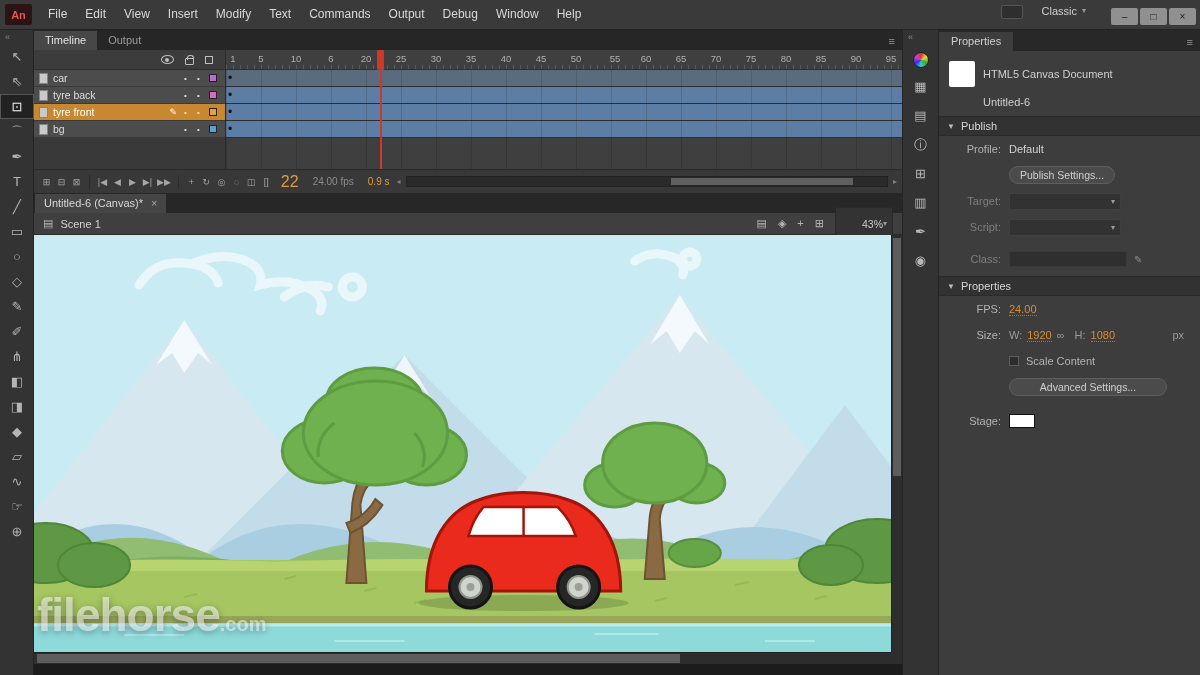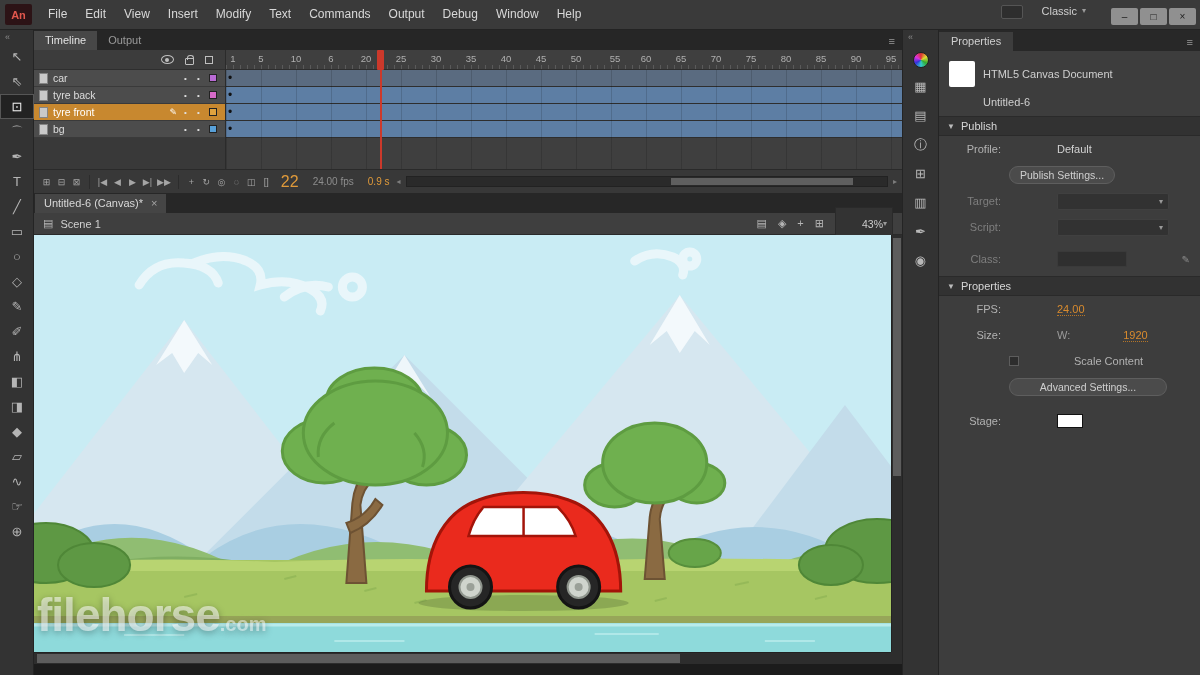--- a/index.html
+++ b/index.html
@@ -117,21 +117,21 @@
   .props-menu { margin-left:auto; color:#999; padding:0 7px 3px; font-size:11px; }
   .doc-info { padding:10px 10px 8px; }
   .doc-row { display:flex; align-items:center; gap:8px; }
   .doc-icon { width:26px; height:26px; background:#fff; border-radius:2px; display:flex;
     align-items:center; justify-content:center; color:#9a9a9a; font-size:9px; }
   .doc-type { color:#cfcfcf; }
   .doc-name { margin:9px 0 0 34px; color:#cfcfcf; }
   .sec-hdr { height:20px; background:#323232; border-top:1px solid #2a2a2a; border-bottom:1px solid #2a2a2a;
     display:flex; align-items:center; padding:0 8px; gap:6px; color:#d6d6d6; }
   .sec-caret { font-size:8px; color:#bbb; }
-  .prow { display:flex; align-items:center; min-height:26px; padding:0 10px;gap:48px; }
+  .prow { display:flex; align-items:center; min-height:26px; padding:0 10px; }
   .plabel { width:52px; text-align:right; margin-right:8px; color:#b2b2b2; flex:none; }
   .plabel.dim { color:#7e7e7e; }
   .pvalue { color:#d2d2d2; }
   .pbtn { background:#4b4b4b; border:1px solid #5e5e5e; border-radius:9px; color:#cfcfcf;
     font-size:10.5px; padding:2px 10px; display:inline-block; }
   .pbtn.wide { min-width:158px; text-align:center; }
   .pselect { width:112px; height:17px; background:#323232; border:1px solid #404040; border-radius:2px;
     display:flex; align-items:center; justify-content:flex-end; padding:0 5px; color:#6e6e6e; }
   .pinput { width:118px; height:16px; background:#2f2f2f; border:1px solid #3a3a3a; border-radius:2px; }
   .pencil-glyph { color:#8a8a8a; margin-left:7px; font-size:10px; }

